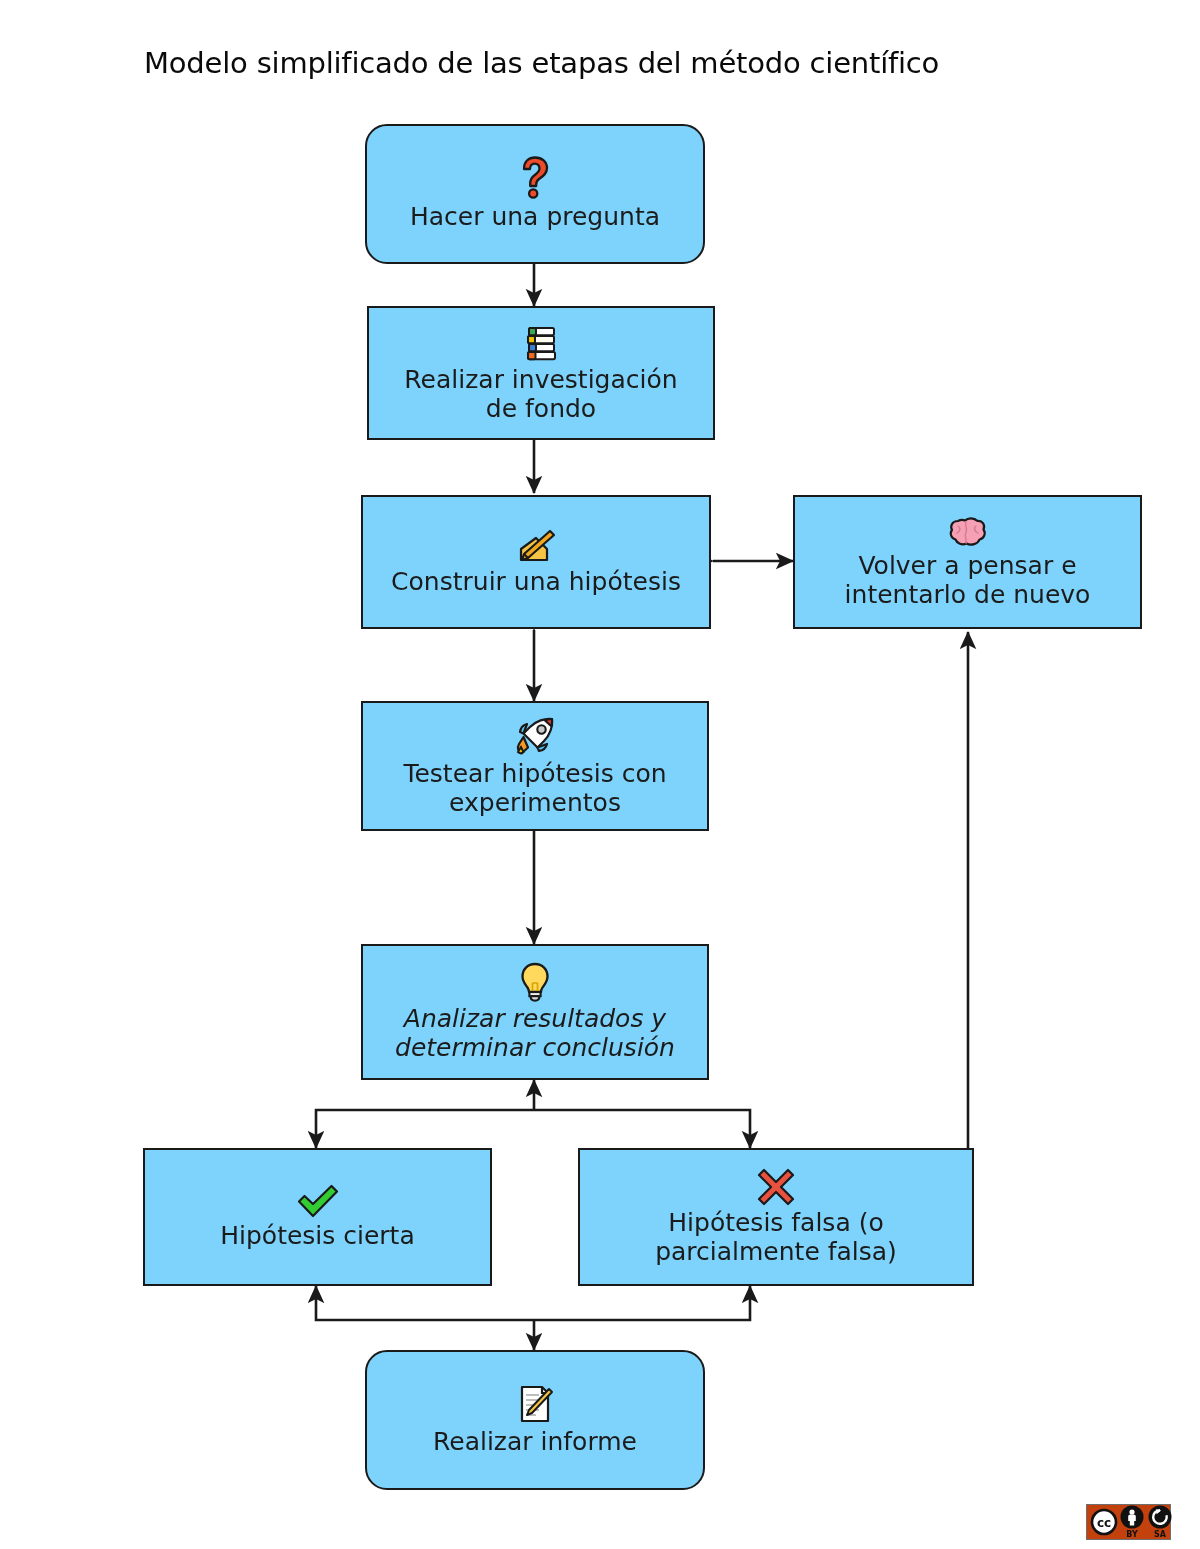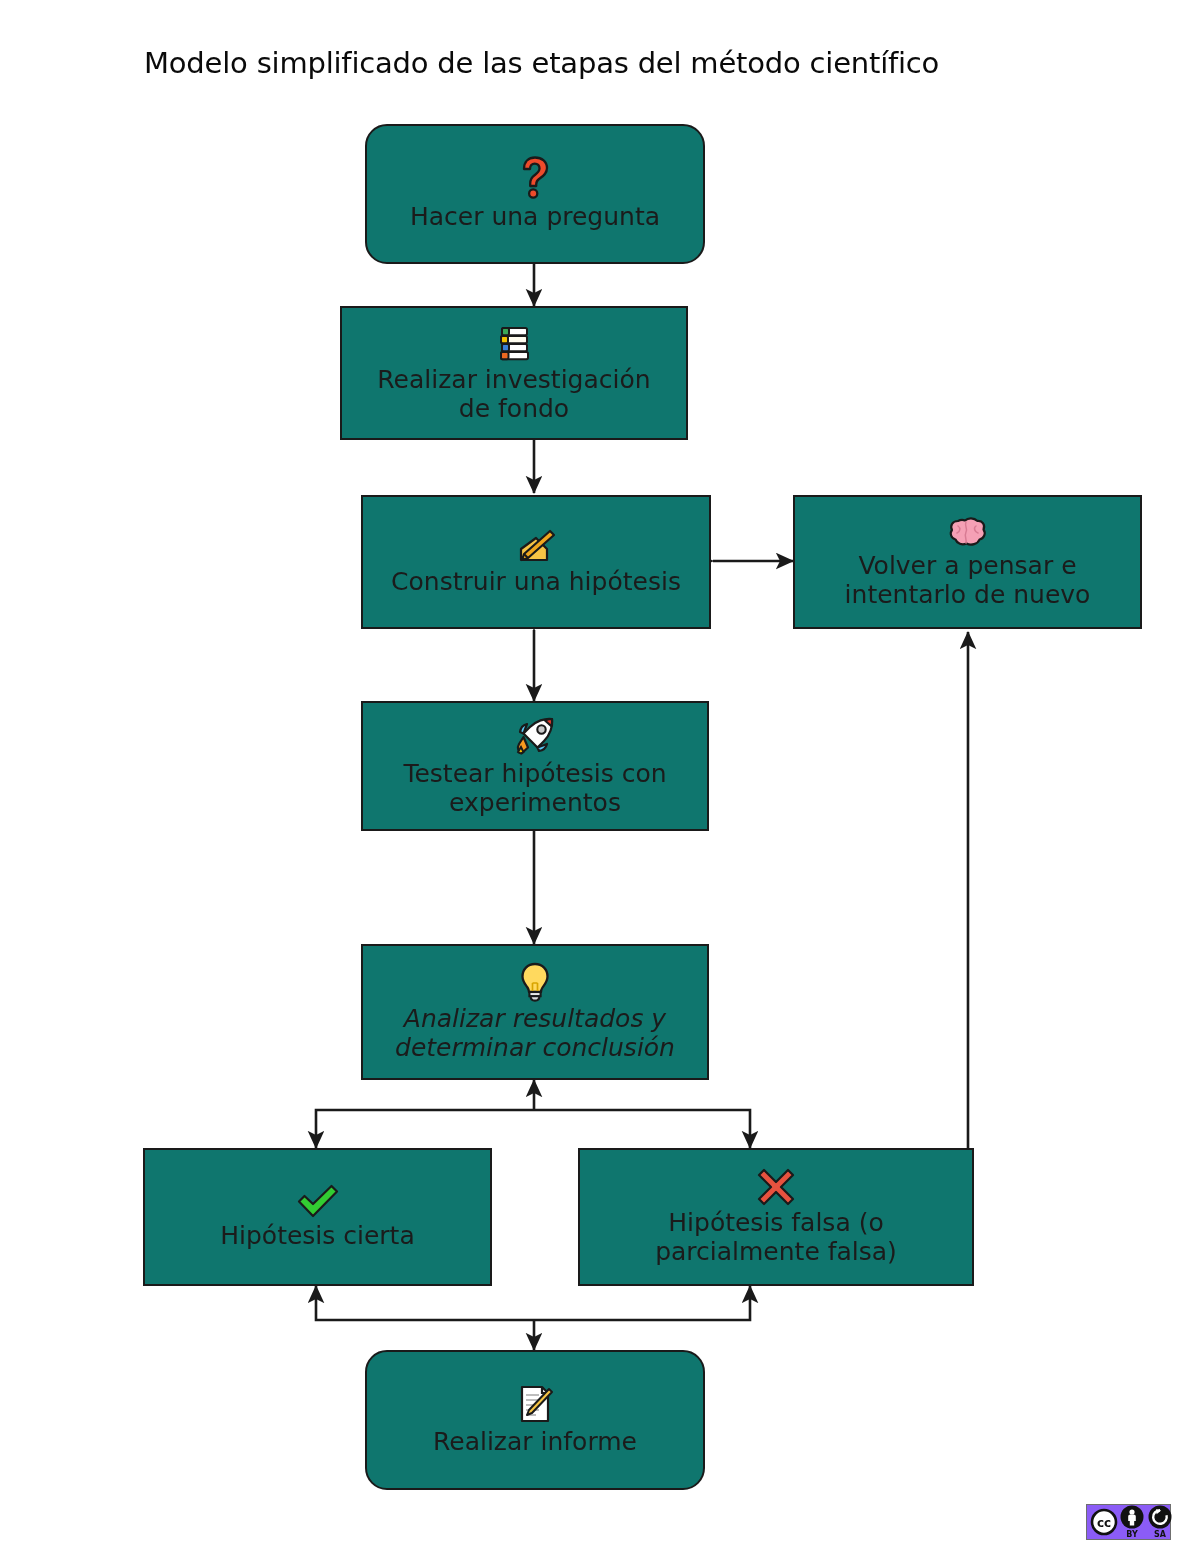--- a/index.html
+++ b/index.html
@@ -35,21 +35,21 @@
     top: 46px;
     font-size: 29px;
     font-weight: normal;
     letter-spacing: -0.2px;
     color: #0a0a0a;
     white-space: nowrap;
   }
   .node {
     position: absolute;
     box-sizing: border-box;
-    background: #0f766e;
+    background: #7dd3fc;
     border: 2px solid #1a1a1a;
     display: flex;
     flex-direction: column;
     align-items: center;
     justify-content: center;
   }
   .node.rounded { border-radius: 22px; }
   .node .label {
     font-size: 25px;
     line-height: 1.17;
@@ -65,21 +65,21 @@
   }
   .node .icon svg { display: block; }
 
   
   .cc-badge {
     position: absolute;
     left: 1086px;
     top: 1504px;
     width: 85px;
     height: 36px;
-    background: #8b5cf6;
+    background: #c2410c;
     border: 1px solid #6f6f6f;
     box-sizing: border-box;
     display: flex;
     align-items: center;
     justify-content: space-around;
     padding: 0 3px;
   }
   .cc-badge .glyph { line-height: 0; }
 </style>
 </head>
@@ -124,21 +124,21 @@
   <div class="node rounded" style="left:365px; top:124px; width:340px; height:140px;">
     <span class="icon">
       <svg width="34" height="44" viewBox="0 0 34 44">
         <path d="M6 13 C6 5 11 1.5 17 1.5 C24 1.5 29 5.5 29 12 C29 18 24.5 20.5 21 23 C18.8 24.6 18.2 26 18.2 28.5 L18.2 30 L12.2 30 L12.2 27.5 C12.2 23.5 13.6 21.3 16.8 19 C19.6 17 21.5 15.8 21.5 12.6 C21.5 9.4 19.6 7.6 16.8 7.6 C13.8 7.6 12 9.8 12 13 Z" fill="#ee4b2b" stroke="#1a1a1a" stroke-width="2.3" stroke-linejoin="round"></path>
         <circle cx="15.2" cy="37.5" r="4.1" fill="#ee4b2b" stroke="#1a1a1a" stroke-width="2.3"></circle>
       </svg>
     </span>
     <span class="label">Hacer una pregunta</span>
   </div>
 
-  <div class="node" style="left:340px; top:306px; width:348px; height:134px;">
+  <div class="node" style="left:367px; top:306px; width:348px; height:134px;">
     <span class="icon">
       <svg width="40" height="40" viewBox="0 0 40 40">
         <g stroke="#1a1a1a" stroke-width="2">
           <rect x="8" y="5" width="25" height="7.2" rx="1.6" fill="#ffffff"></rect>
           <rect x="8" y="5" width="7" height="7.2" rx="1.6" fill="#3aa757"></rect>
           <rect x="7" y="13" width="26" height="7.2" rx="1.6" fill="#fffdf0"></rect>
           <rect x="7" y="13" width="7" height="7.2" rx="1.6" fill="#f2c200"></rect>
           <rect x="8" y="21" width="25" height="7.2" rx="1.6" fill="#ffffff"></rect>
           <rect x="8" y="21" width="7" height="7.2" rx="1.6" fill="#3b7fd4"></rect>
           <rect x="7" y="29" width="27" height="7.2" rx="1.6" fill="#ffffff"></rect>

